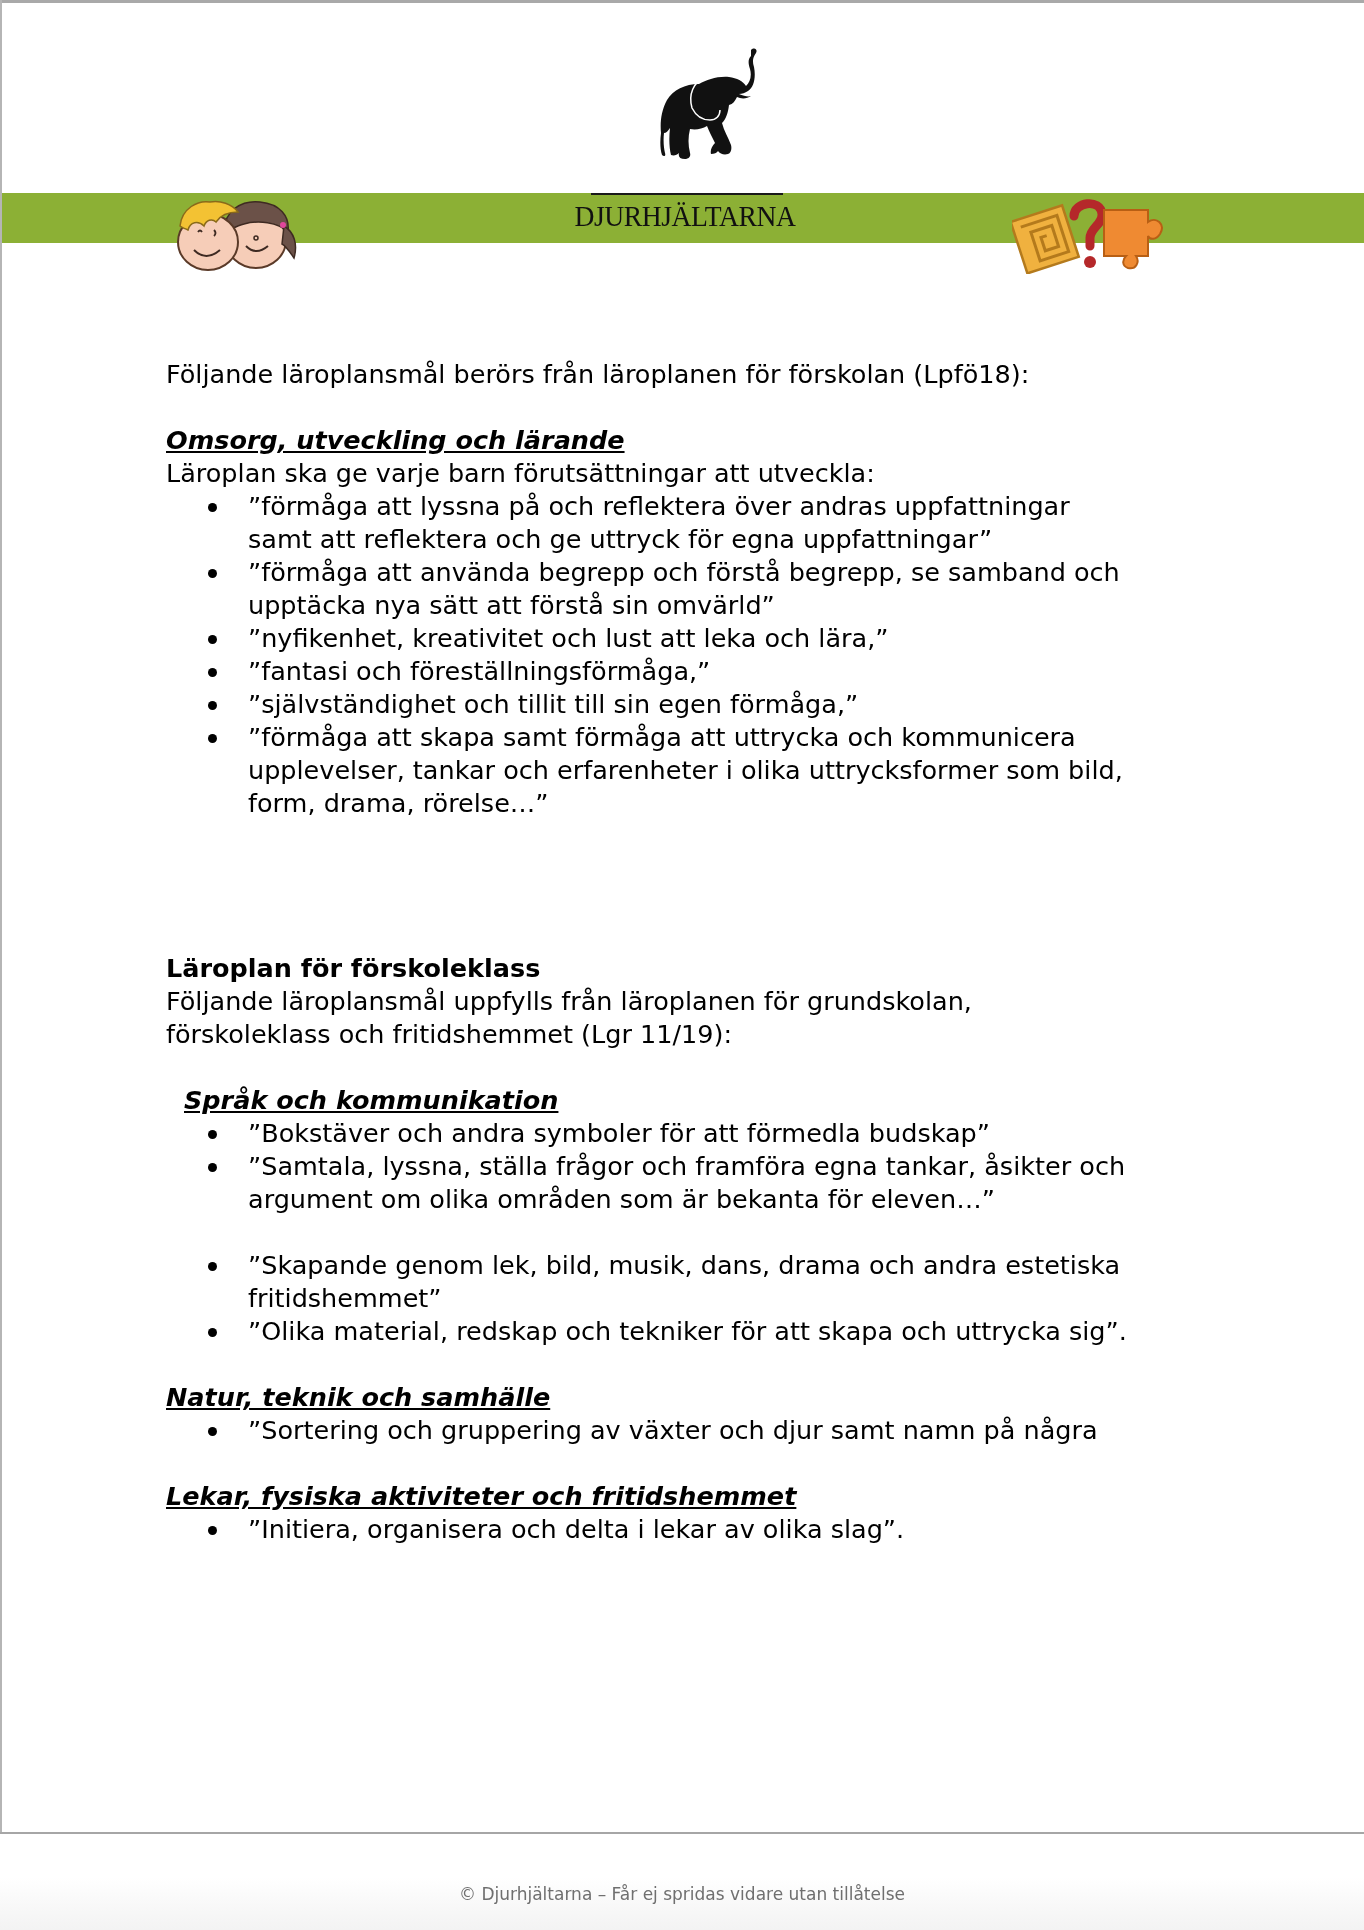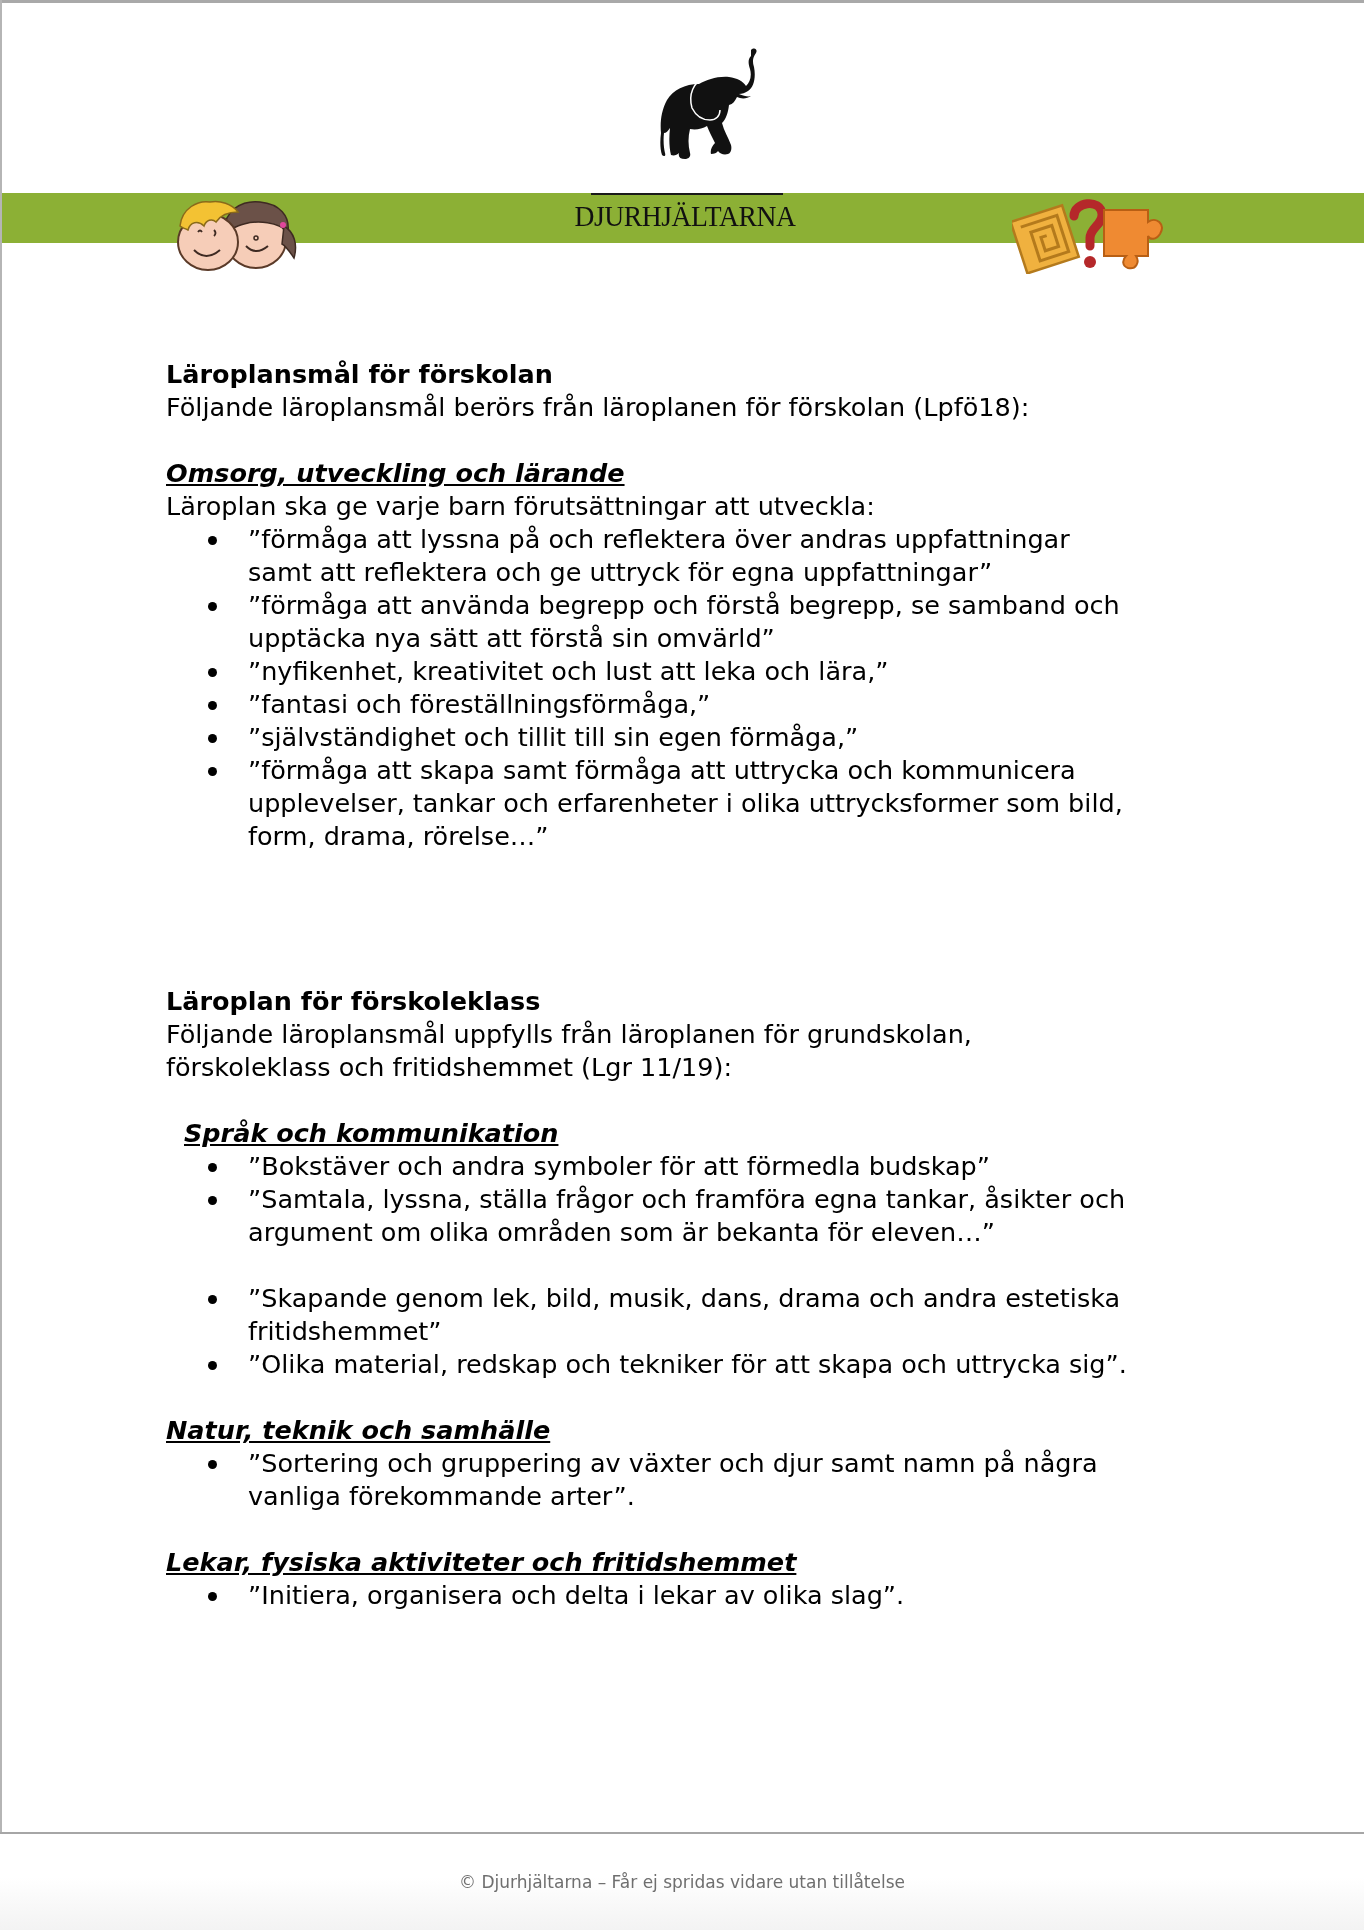--- a/index.html
+++ b/index.html
@@ -34,21 +34,21 @@
   .bullet-item { position: relative; padding-left: 82px; }
   .bullet-dot {
     position: absolute; left: 42px; top: 13px; width: 9px; height: 9px; border-radius: 50%; background: #000;
   }
   .indent-heading { padding-left: 18px; }
 
   
   .footer-rule { position: absolute; left: 0; top: 1832px; width: 1364px; height: 2px; background: #a6a6a6; }
   .footer { position: absolute; left: 0; top: 1834px; width: 1364px; height: 96px;
     background: linear-gradient(#ffffff 0%, #ffffff 45%, #f3f3f3 100%); }
-  .footer-text { position: absolute; left: 0; top: 38px; width: 1364px; text-align: center;
+  .footer-text { position: absolute; left: 0; top: 50px; width: 1364px; text-align: center;
     font-size: 17px; color: #6f6f6f; }
 </style>
 </head>
 <body>
 
 <div class="top-border"></div>
 <div class="left-border"></div>
 
 <div class="green-band"></div>
 
@@ -83,21 +83,20 @@
   </g>
 
   <path d="M62 22 c0-14 26-18 28-2 c1 10-12 14-12 24 v8" fill="none" stroke="#b5282a" stroke-width="9" stroke-linecap="round"></path>
   <circle cx="78" cy="68" r="6" fill="#b5282a"></circle>
 
   <path d="M92 16 h44 v12 c8-6 18 2 12 12 c-4 6-10 6-12 2 v20 h-12 c4 6 0 14-8 12 c-6-2-6-8-2-12 h-22 z" fill="#ef8a32" stroke="#b85f14" stroke-width="2"></path>
 </svg>
 
 <div class="content">
 
-  <div class="line bold">Läroplansmål för förskolan</div>
   <div class="line italic">Följande läroplansmål berörs från läroplanen för förskolan (Lpfö18):</div>
   <div class="gap"></div>
 
   <div class="line bi">Omsorg, utveckling och lärande</div>
   <div class="line italic">Läroplan ska ge varje barn förutsättningar att utveckla:</div>
 
   <div>
     <div class="bullet-item">
       <span class="bullet-dot"></span>
       <div class="line italic">”förmåga att lyssna på och reflektera över andras uppfattningar</div>
@@ -158,21 +157,20 @@
   <div class="bullet-item">
     <span class="bullet-dot"></span>
     <div class="line">”Olika material, redskap och tekniker för att skapa och uttrycka sig”.</div>
   </div>
   <div class="gap"></div>
 
   <div class="line bi">Natur, teknik och samhälle</div>
   <div class="bullet-item">
     <span class="bullet-dot"></span>
     <div class="line">”Sortering och gruppering av växter och djur samt namn på några</div>
-    <div class="line">vanliga förekommande arter”.</div>
   </div>
   <div class="gap"></div>
 
   <div class="line bi">Lekar, fysiska aktiviteter och fritidshemmet</div>
   <div class="bullet-item">
     <span class="bullet-dot"></span>
     <div class="line">”Initiera, organisera och delta i lekar av olika slag”.</div>
   </div>
 </div>
 

